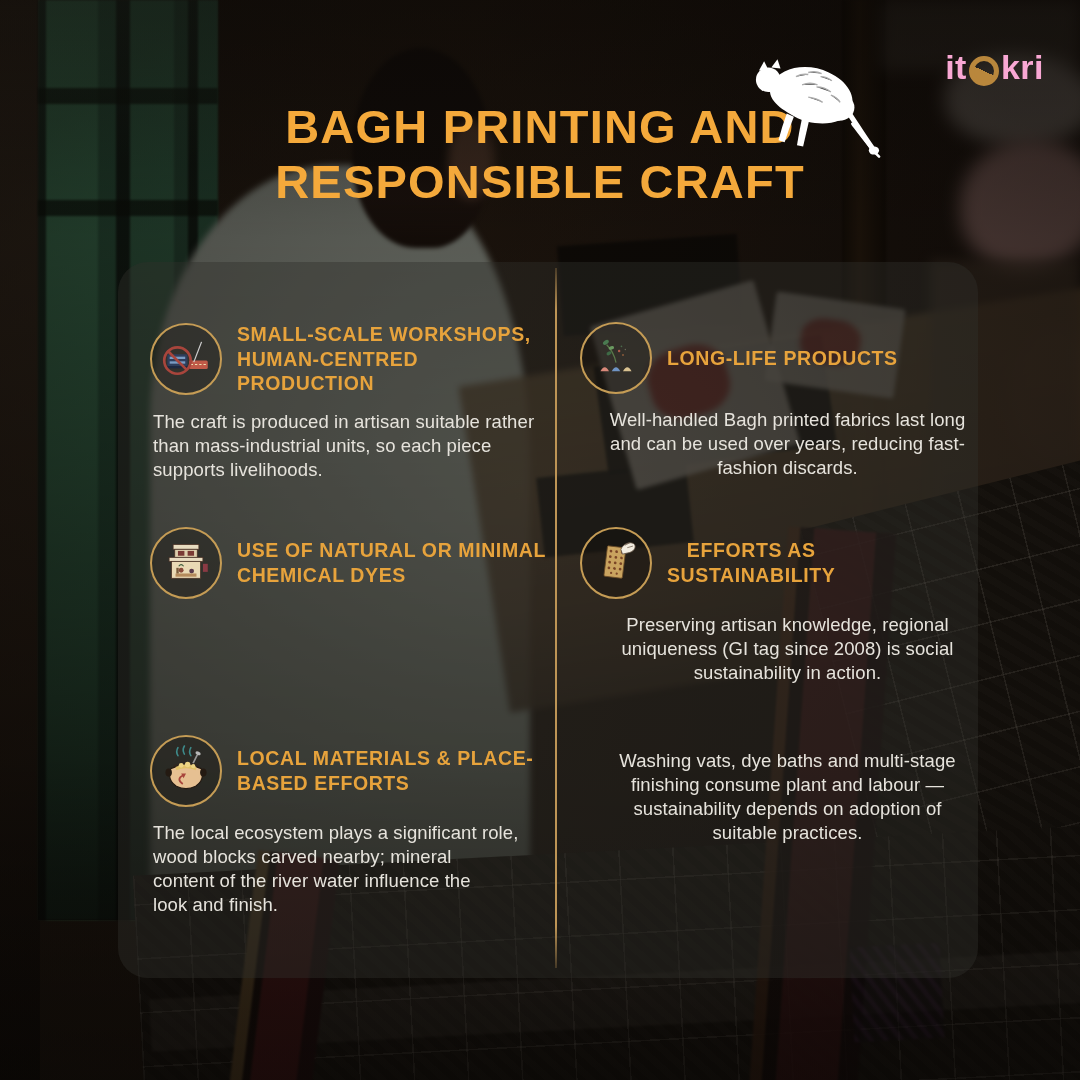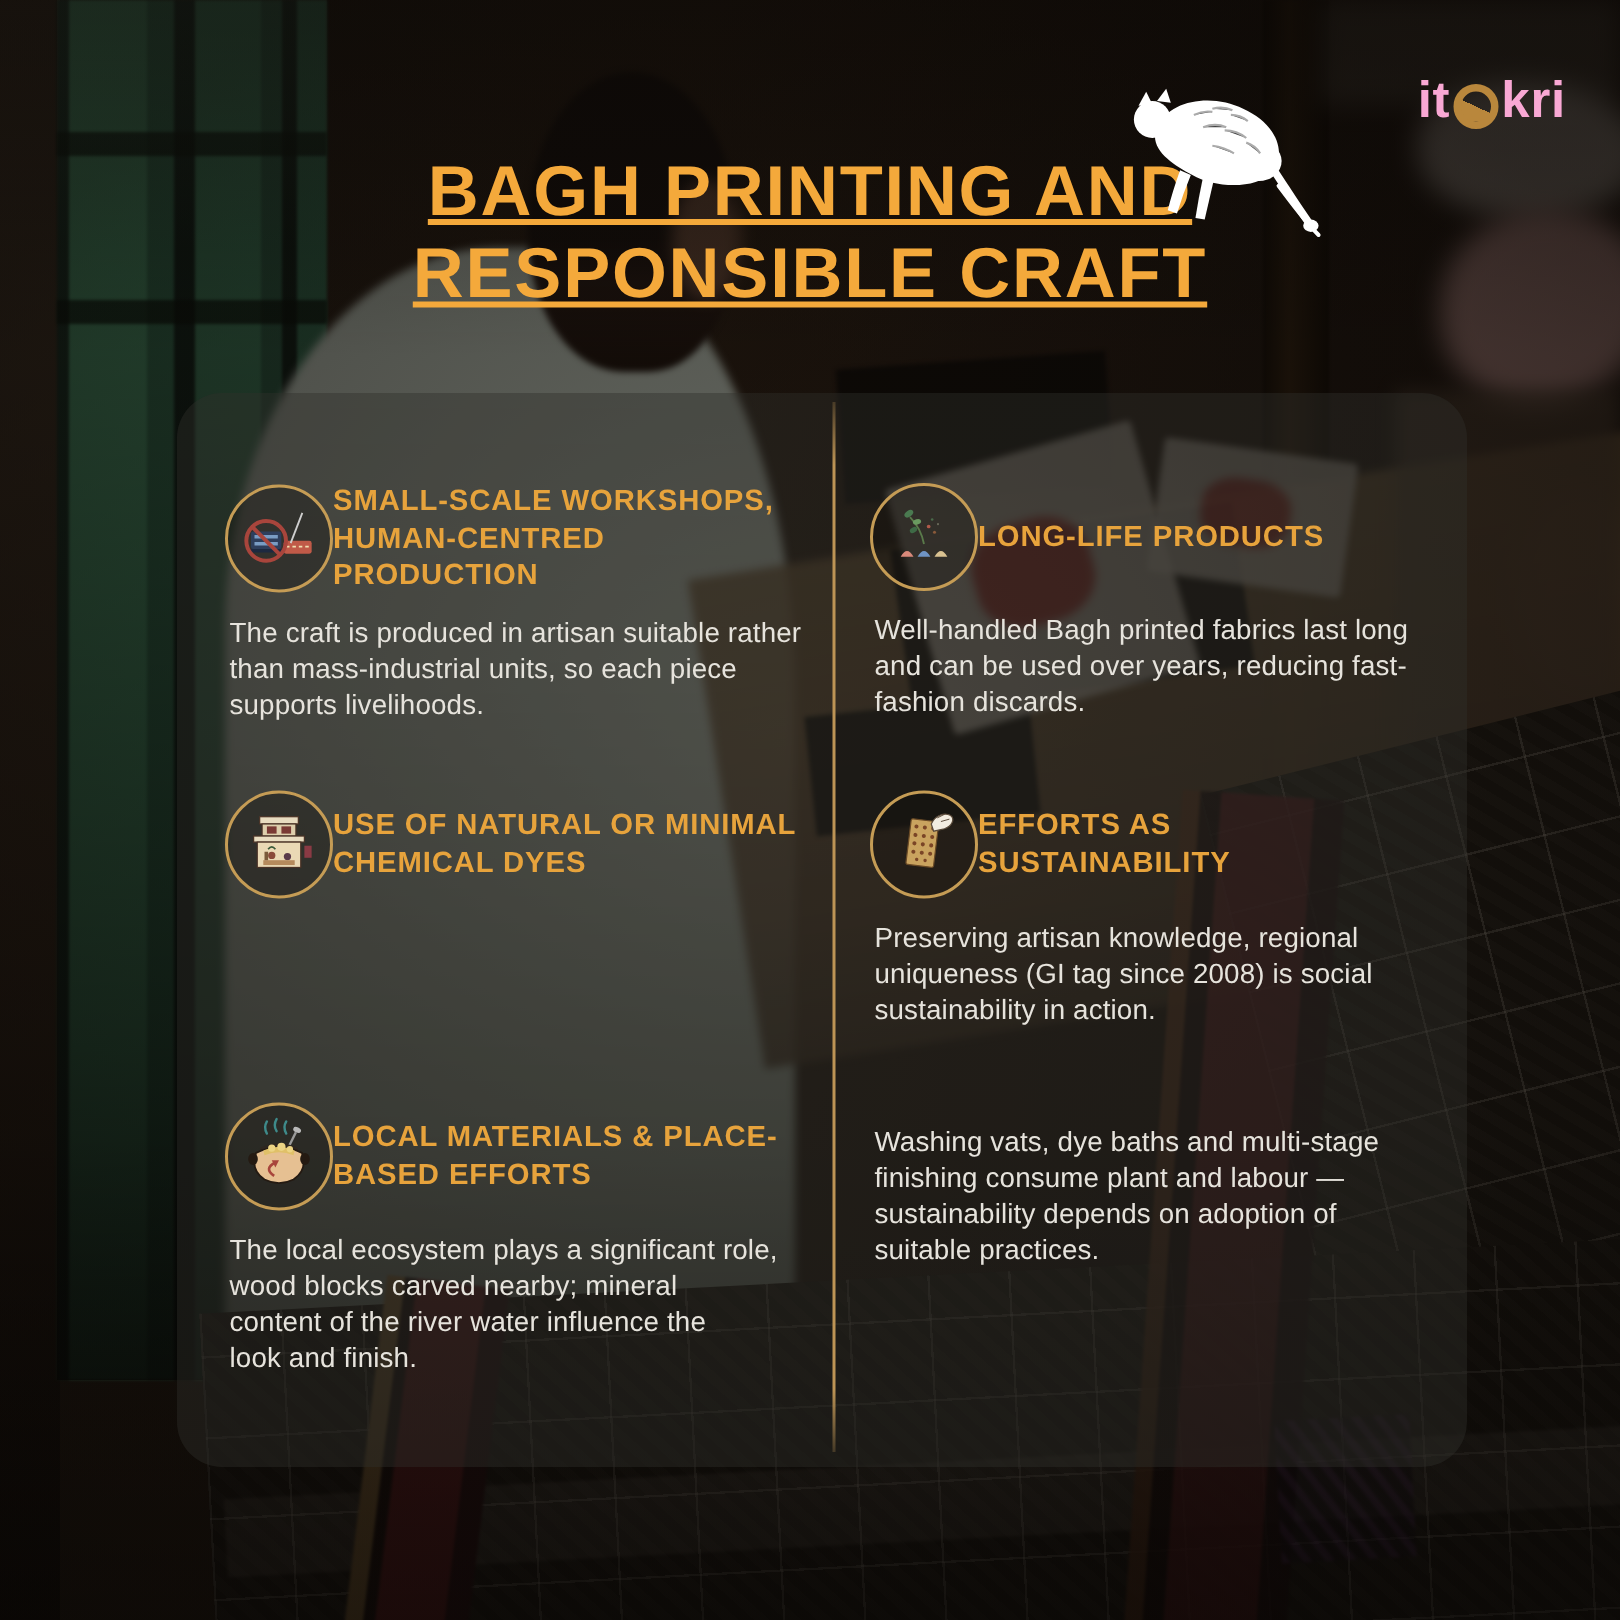--- a/index.html
+++ b/index.html
@@ -52,33 +52,33 @@
   .bg-vignette{inset:0;background:
      radial-gradient(ellipse 70% 62% at 50% 46%,rgba(8,6,4,0.30),rgba(8,6,4,0.58) 85%),
      linear-gradient(180deg,rgba(6,4,3,0.30),rgba(0,0,0,0) 22%,rgba(0,0,0,0) 70%,rgba(4,3,2,0.45));}
   
   #panel{left:118px;top:262px;width:860px;height:716px;border-radius:30px;
     background:rgba(48,48,44,0.42);}
   #divider{left:555px;top:268px;width:2px;height:700px;
     background:linear-gradient(180deg,rgba(189,148,85,.25),#bd9455 6%,#bd9455 94%,rgba(189,148,85,.25));}
   
   #title{left:0;top:99px;width:1080px;text-align:center;
-    color:#F4A93B;font-size:47px;font-weight:700;letter-spacing:1.2px;line-height:1.18;text-decoration:underline;}
+    color:#F4A93B;font-size:47px;font-weight:700;letter-spacing:1.2px;line-height:1.18;}
   #logo{top:48px;right:36px;color:#f9a8d4;font-size:34px;font-weight:700;letter-spacing:.5px;display:flex;align-items:center;}
   #logo .o-glyph{display:inline-block;width:20px;height:20px;margin:6px 2px 0 2px;border:5px solid #B9873C;border-radius:50%;
     background:linear-gradient(205deg,rgba(0,0,0,0) 0 50%,#B9873C 50%);}
   #animal{left:748px;top:52px;width:140px;height:118px;}
   
   .card{position:absolute;width:412px;}
   .col-left{left:150px;}
-  .col-right{left:580px;}
+  .col-right{left:580px;text-align:center;}
   .row-1{top:322px;}
   .row-2{top:527px;}
   .row-3{top:735px;}
-  .icon-row{display:flex;align-items:center;min-height:72px;}
+  .icon-row{display:flex;align-items:center;gap:15px;min-height:72px;}
   .icon-circle{width:68px;height:68px;flex-shrink:0;border-radius:50%;border:2px solid #C59C55;
     background:rgba(12,10,8,0.30);display:flex;align-items:center;justify-content:center;}
   .section-heading{margin:0;color:#E7A33C;font-size:19.5px;font-weight:700;line-height:1.26;
     letter-spacing:.6px;white-space:pre-line;}
   .section-body{margin:14px 0 0 3px;color:#E6E3DC;font-size:18.5px;line-height:1.3;
     letter-spacing:.1px;white-space:pre-line;}
 </style>
 </head>
 <body>
 

